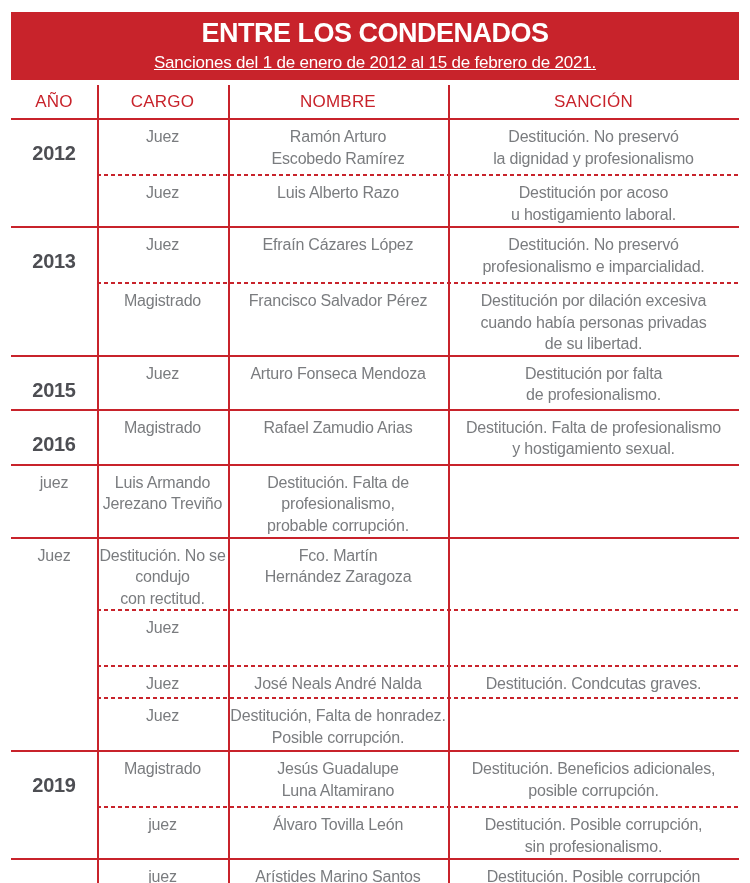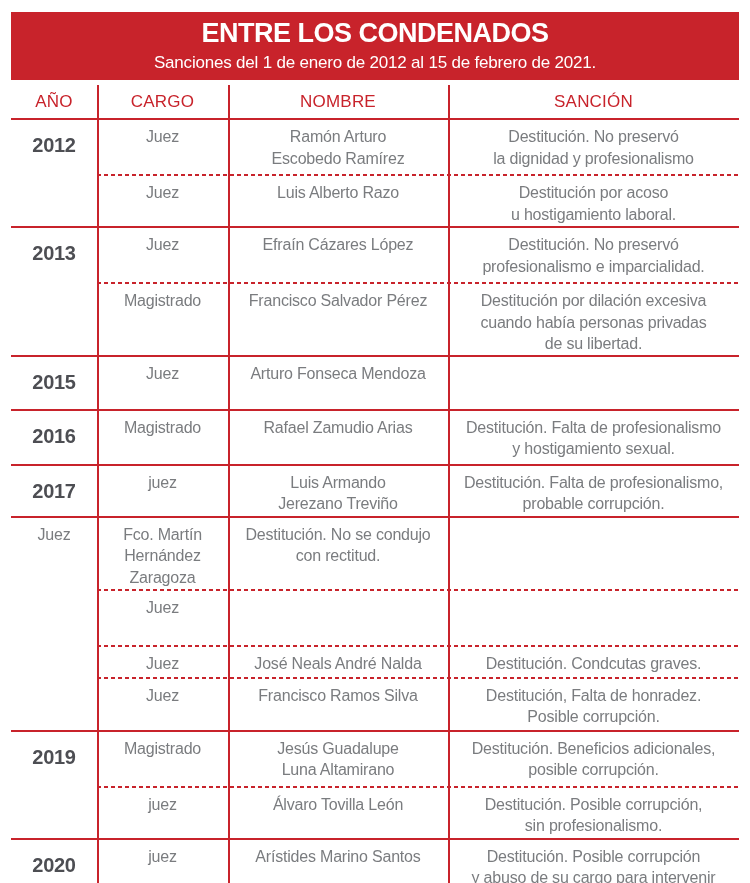--- a/index.html
+++ b/index.html
@@ -16,21 +16,21 @@
   .page{width:750px;height:883px;background:#fff;padding:12px 11px 0 11px;}
   .banner{
     width:728px;height:68px;background:var(--accent-red);
     display:flex;flex-direction:column;align-items:center;justify-content:center;
     color:#fff;text-align:center;margin-bottom:5px;
   }
   .title{
     font-size:27px;font-weight:bold;letter-spacing:-0.5px;line-height:1.05;
     font-stretch:condensed;
   }
-  .subtitle{font-size:17px;letter-spacing:-0.2px;margin-top:5px;}
+  .subtitle{font-size:17px;letter-spacing:-0.2px;margin-top:5px;text-decoration:underline;}
   .table{position:relative;width:728px;}
   .vline{position:absolute;top:0;bottom:0;width:2px;background:var(--accent-red);}
   .vline-1{left:86px;}
   .vline-2{left:217px;}
   .vline-3{left:437px;}
   .row{
     display:grid;grid-template-columns:86px 131px 220px 291px;
     width:728px;min-height:var(--h,50px);
   }
   .thead{min-height:33px;align-items:center;}
@@ -38,21 +38,21 @@
     text-align:center;color:var(--accent-red);font-weight:normal;
     font-size:17px;letter-spacing:0.2px;
   }
   .cell{
     text-align:center;color:var(--body-color);font-size:16px;
     letter-spacing:-0.2px;line-height:1.35;padding-top:6px;
     white-space:pre-line;
   }
   .year{
     color:var(--year-color);font-weight:bold;font-size:20px;
-    letter-spacing:-0.3px;padding-top:12px;white-space:nowrap;
+    letter-spacing:-0.3px;padding-top:20px;white-space:nowrap;
   }
   .sep{width:728px;}
   .sep.solid{height:2px;background:var(--accent-red);}
   .sep.dashed{
     height:2px;margin-left:86px;width:642px;
     background:repeating-linear-gradient(to right,var(--accent-red) 0 4px,transparent 4px 7px);
   }
 </style>
 </head>
 <body>
@@ -117,51 +117,52 @@
 cuando había personas privadas
 de su libertad.</div>
     </div>
 
     <div class="sep solid"></div>
 
     <div class="row" style="--h:52px">
       <div class="cell year">2015</div>
       <div class="cell">Juez</div>
       <div class="cell">Arturo Fonseca Mendoza</div>
+      <div class="cell">Destitución por falta
+de profesionalismo.</div>
     </div>
 
     <div class="sep solid"></div>
 
     <div class="row" style="--h:53px">
       <div class="cell year">2016</div>
       <div class="cell">Magistrado</div>
       <div class="cell">Rafael Zamudio Arias</div>
       <div class="cell">Destitución. Falta de profesionalismo
 y hostigamiento sexual.</div>
     </div>
 
     <div class="sep solid"></div>
 
     <div class="row" style="--h:50px">
-      <div class="cell year">2017</div>
       <div class="cell">juez</div>
       <div class="cell">Luis Armando
 Jerezano Treviño</div>
       <div class="cell">Destitución. Falta de profesionalismo,
 probable corrupción.</div>
     </div>
 
     <div class="sep solid"></div>
 
     <div class="row" style="--h:55px">
       <div class="cell">Juez</div>
+      <div class="cell">Destitución. No se condujo
+con rectitud.</div>
       <div class="cell">Fco. Martín
 Hernández Zaragoza</div>
-      <div class="cell">Destitución. No se condujo
-con rectitud.</div>
     </div>
 
     <div class="sep dashed"></div>
 
     <div class="row" style="--h:54px">
       <div class="cell year"></div>
       <div class="cell">Juez</div>
     </div>
 
     <div class="sep dashed"></div>
@@ -171,21 +172,20 @@
       <div class="cell">Juez</div>
       <div class="cell">José Neals André Nalda</div>
       <div class="cell">Destitución. Condcutas graves.</div>
     </div>
 
     <div class="sep dashed"></div>
 
     <div class="row" style="--h:51px">
       <div class="cell year"></div>
       <div class="cell">Juez</div>
-      <div class="cell">Francisco Ramos Silva</div>
       <div class="cell">Destitución, Falta de honradez.
 Posible corrupción.</div>
     </div>
 
     <div class="sep solid"></div>
 
     <div class="row" style="--h:54px">
       <div class="cell year">2019</div>
       <div class="cell">Magistrado</div>
       <div class="cell">Jesús Guadalupe

